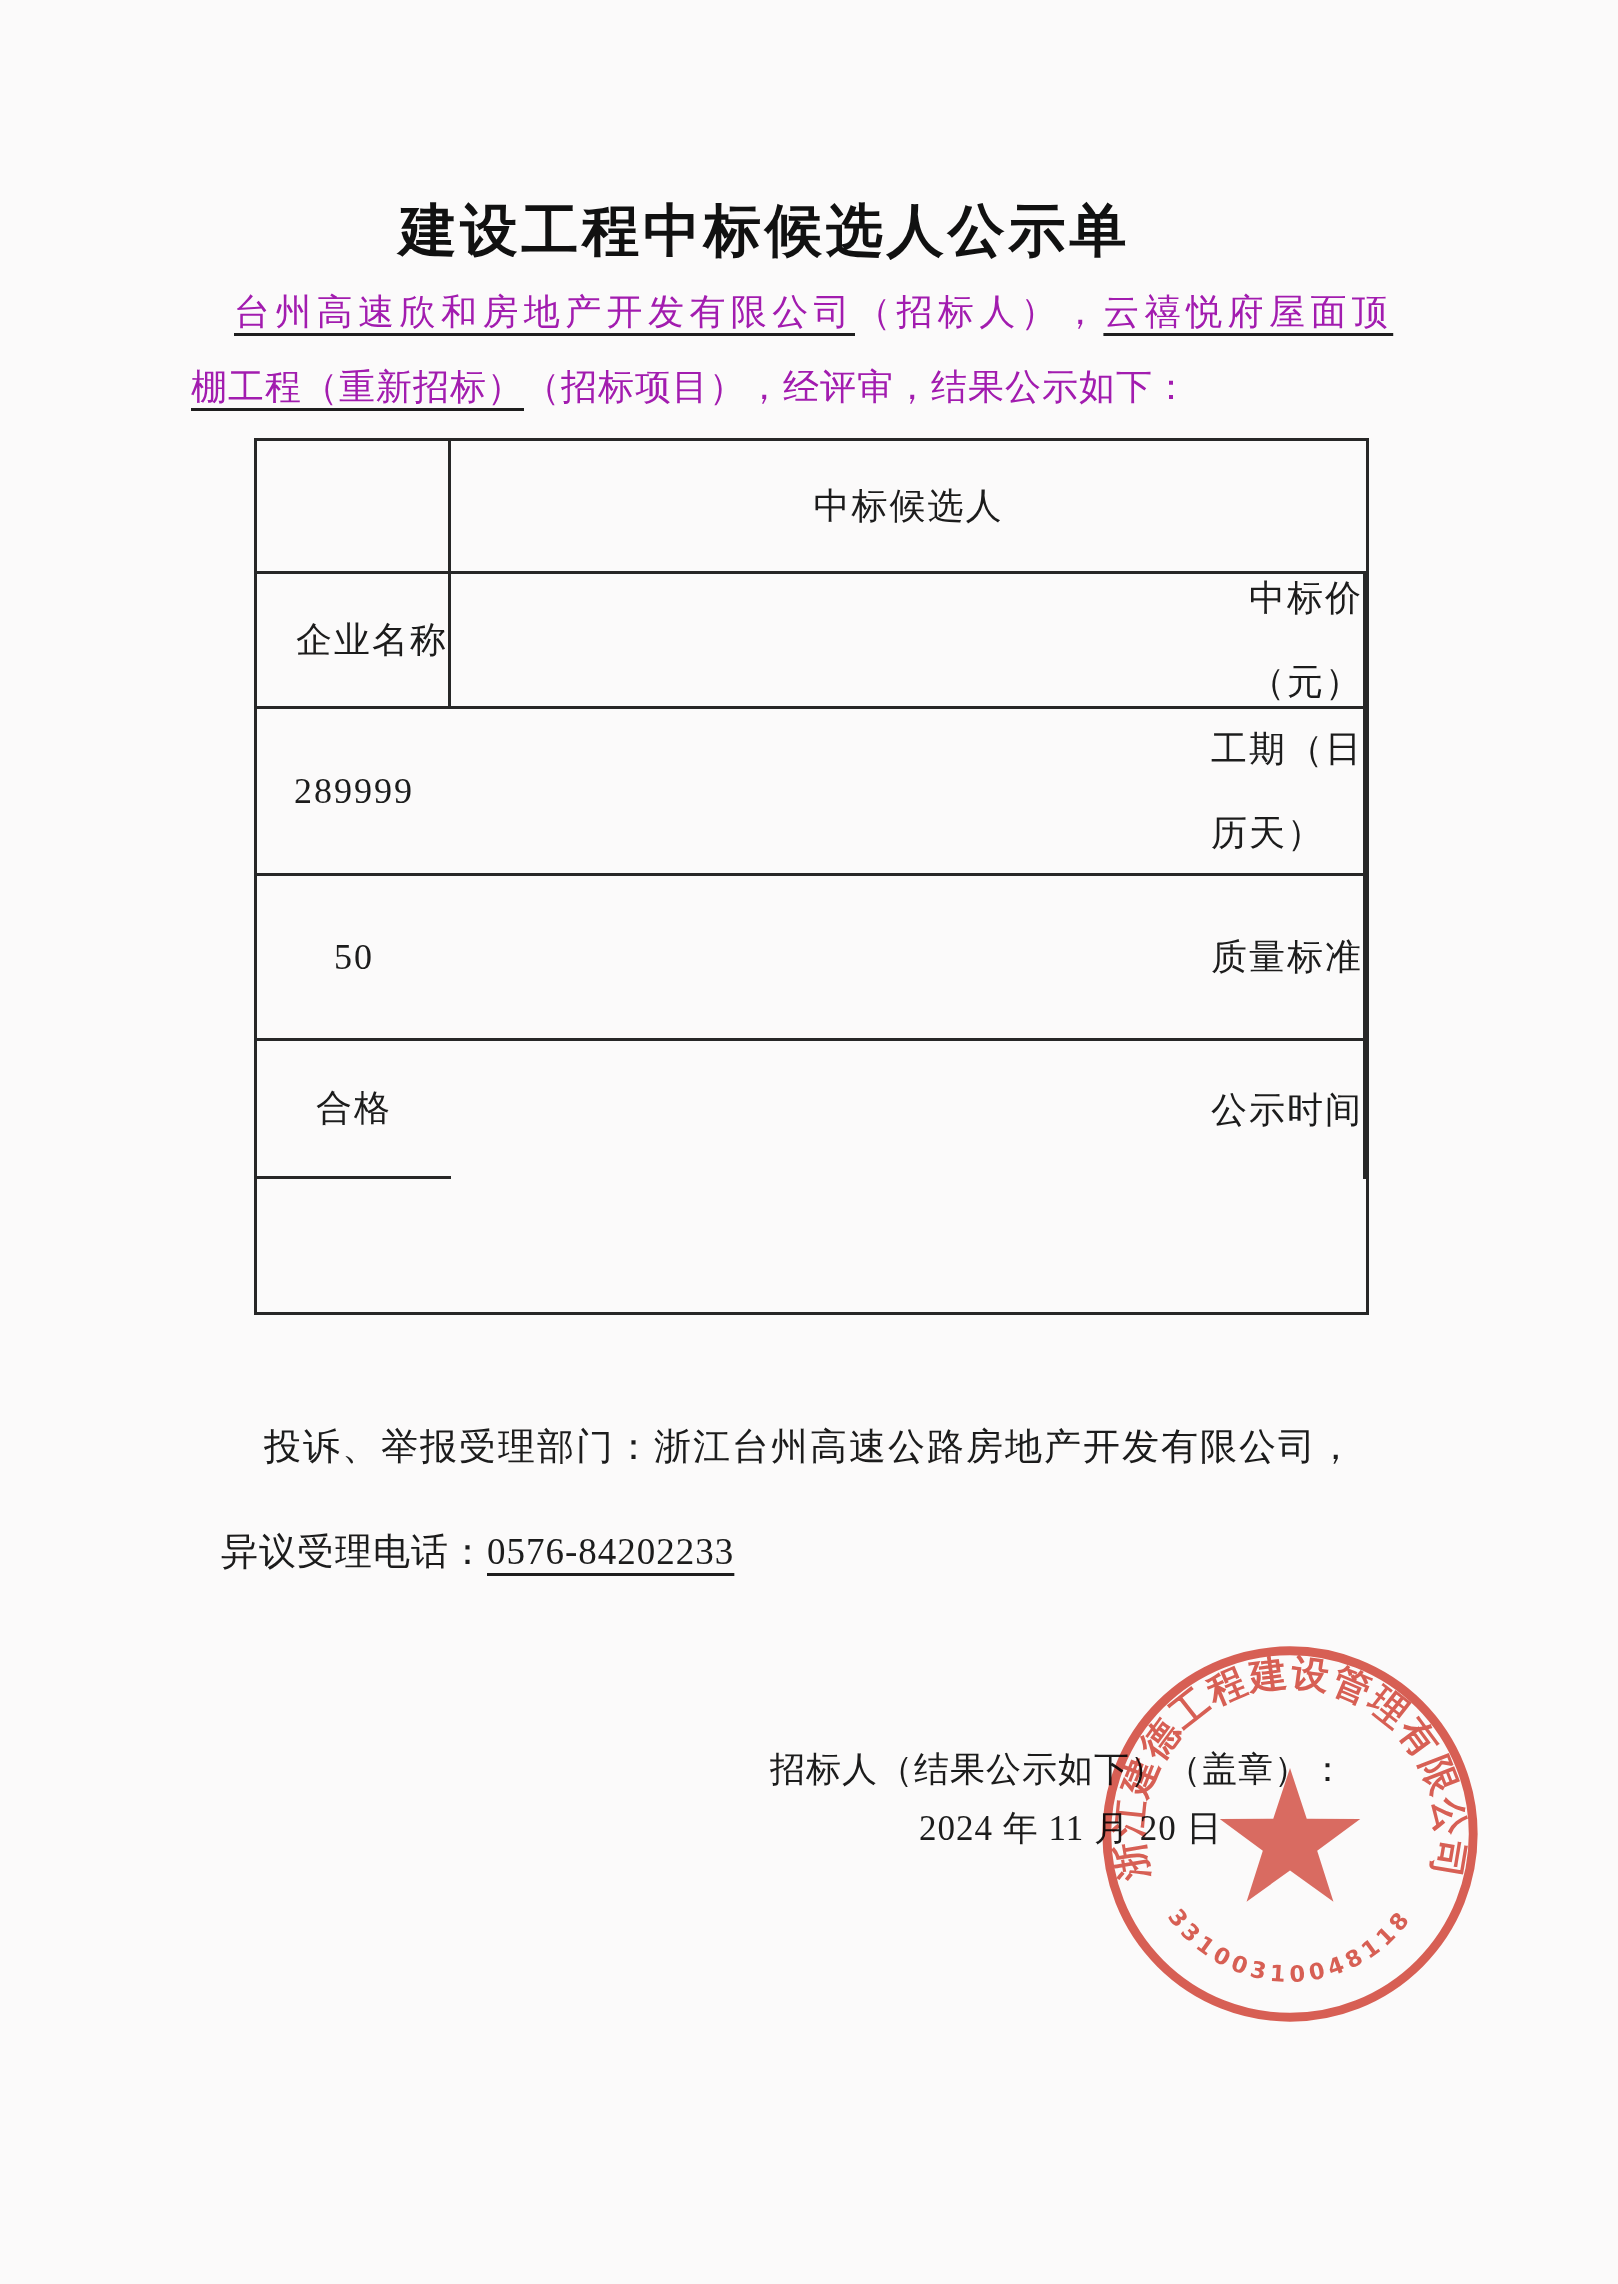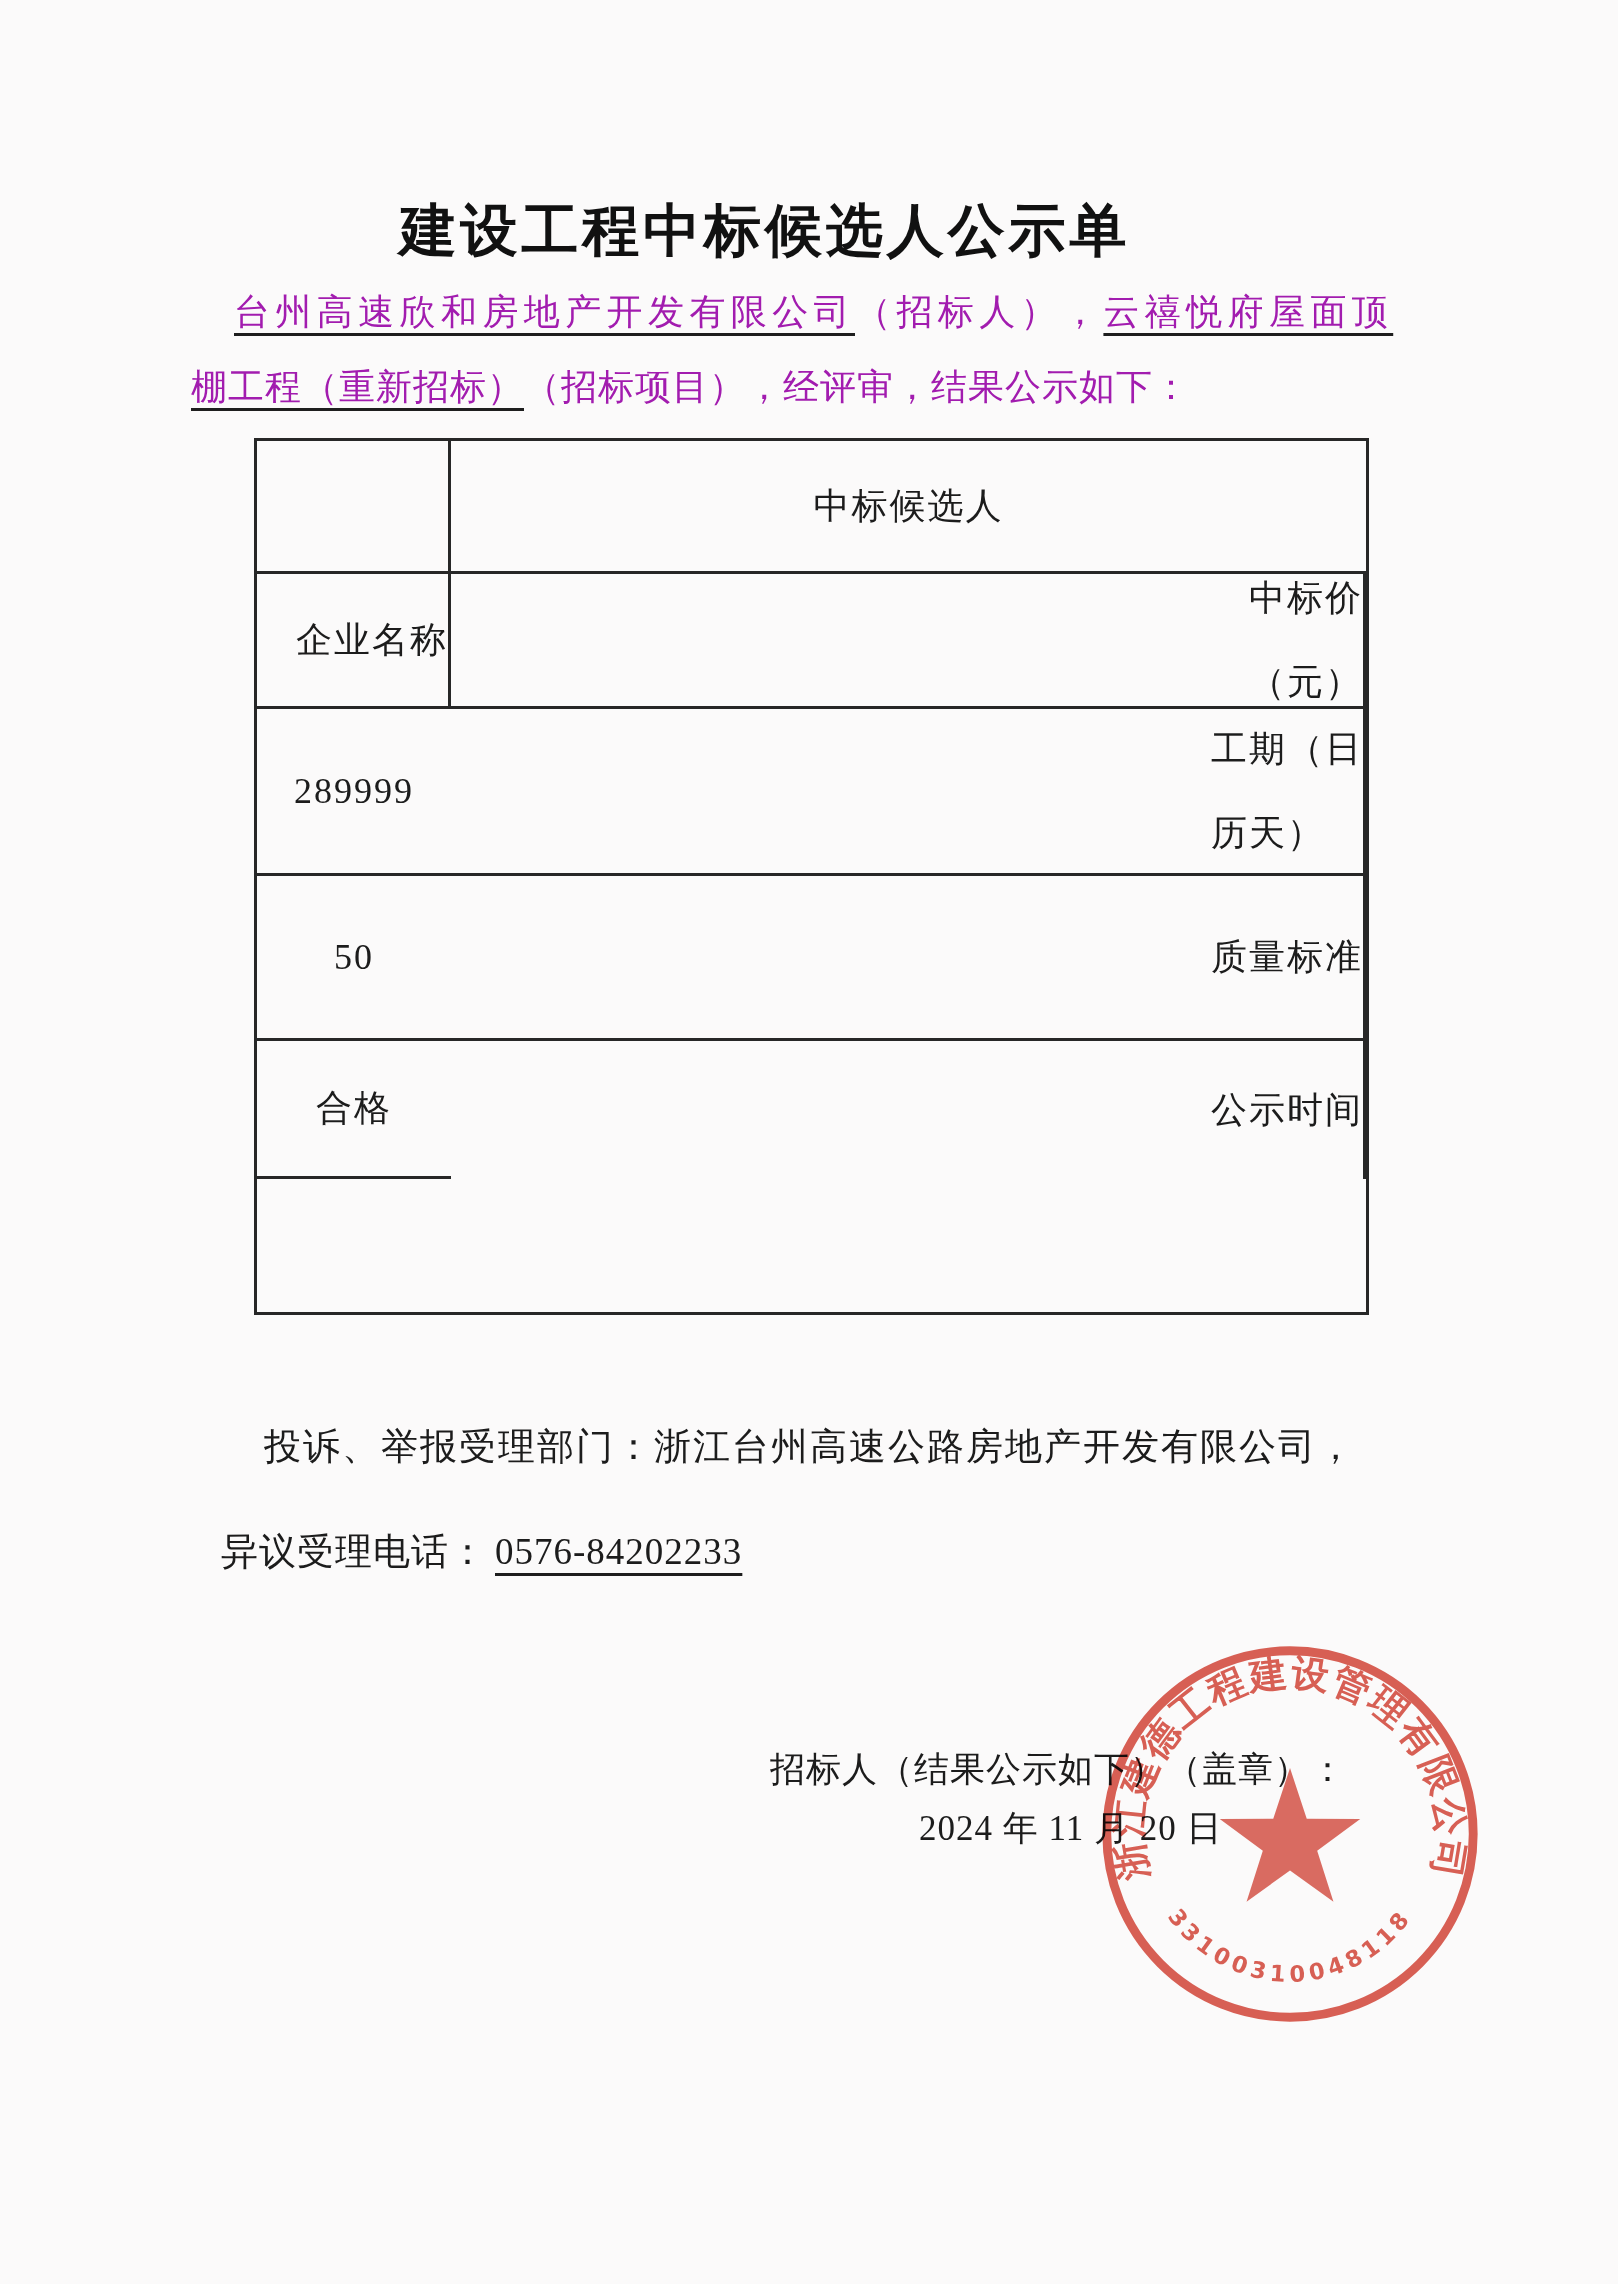--- a/index.html
+++ b/index.html
@@ -77,21 +77,21 @@
     top:1422px;left:264px;
     font-size:37px;letter-spacing:2px;
     white-space:nowrap;
   }
   .complaint-2{
     position:absolute;
     top:1527px;left:221px;
     font-size:37px;letter-spacing:1px;
     white-space:nowrap;
   }
-  .phone{font-family:"Liberation Serif","DejaVu Serif",serif;margin-left:8px;}
+  .phone{font-family:"Liberation Serif","DejaVu Serif",serif;}
   
   .sign-label{
     position:absolute;
     top:1746px;left:770px;
     font-size:35px;letter-spacing:1px;
     white-space:nowrap;
   }
   .sign-date{
     position:absolute;
     top:1805px;left:891px;

